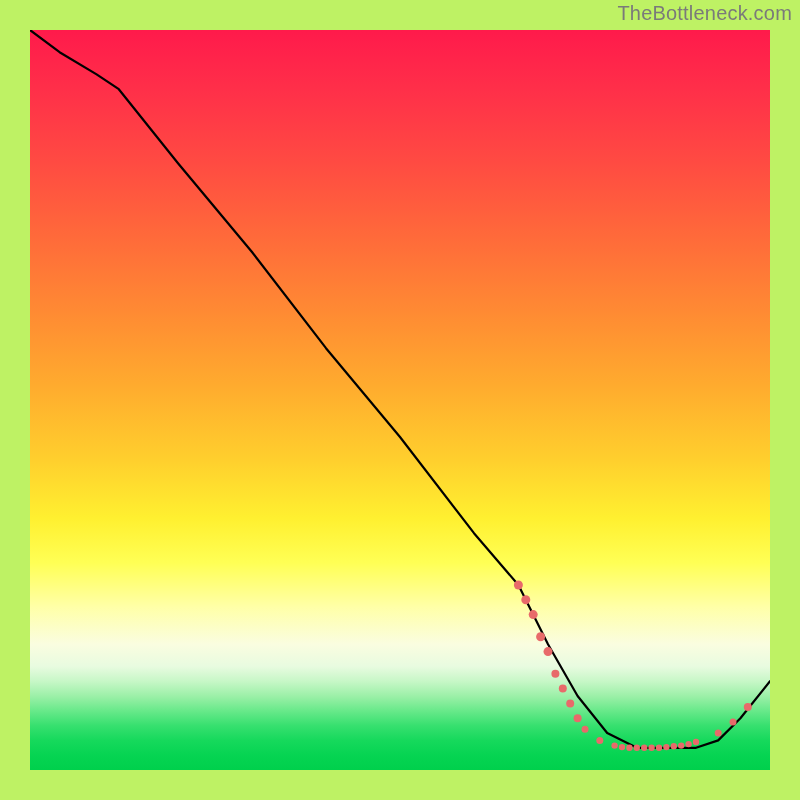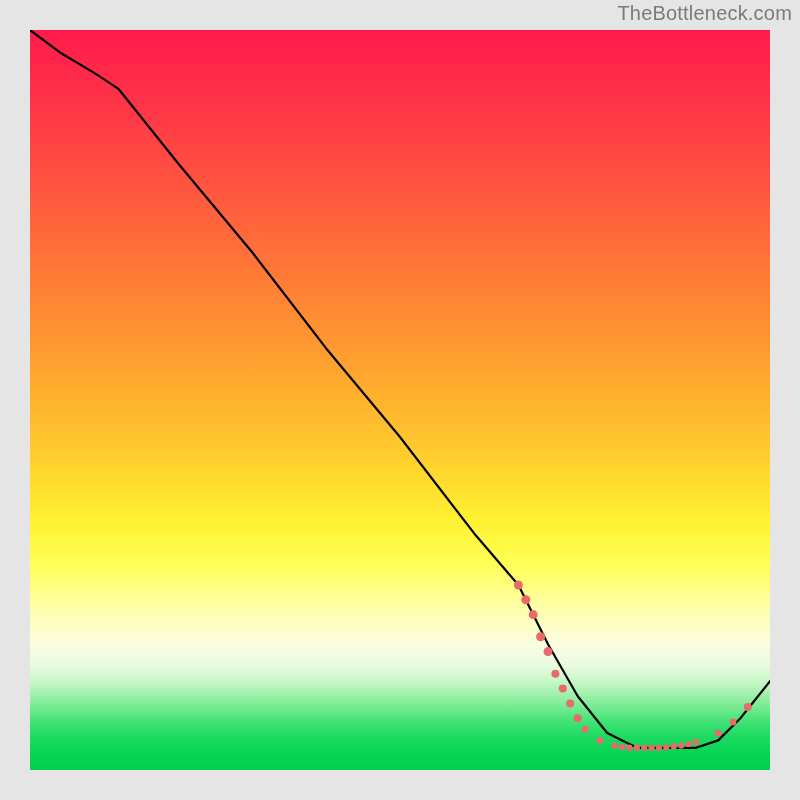--- a/index.html
+++ b/index.html
@@ -8,21 +8,21 @@
     width: 800px;
     height: 800px;
     background: #000;
     overflow: hidden;
     font-family: Arial, Helvetica, sans-serif;
   }
   .stage {
     position: relative;
     width: 800px;
     height: 800px;
-    background: #e5e5e5;
+    background: #bef264;
   }
   .plot {
     position: absolute;
     left: 30px;
     top: 30px;
     width: 740px;
     height: 740px;
     
     background: linear-gradient(
       to bottom,

